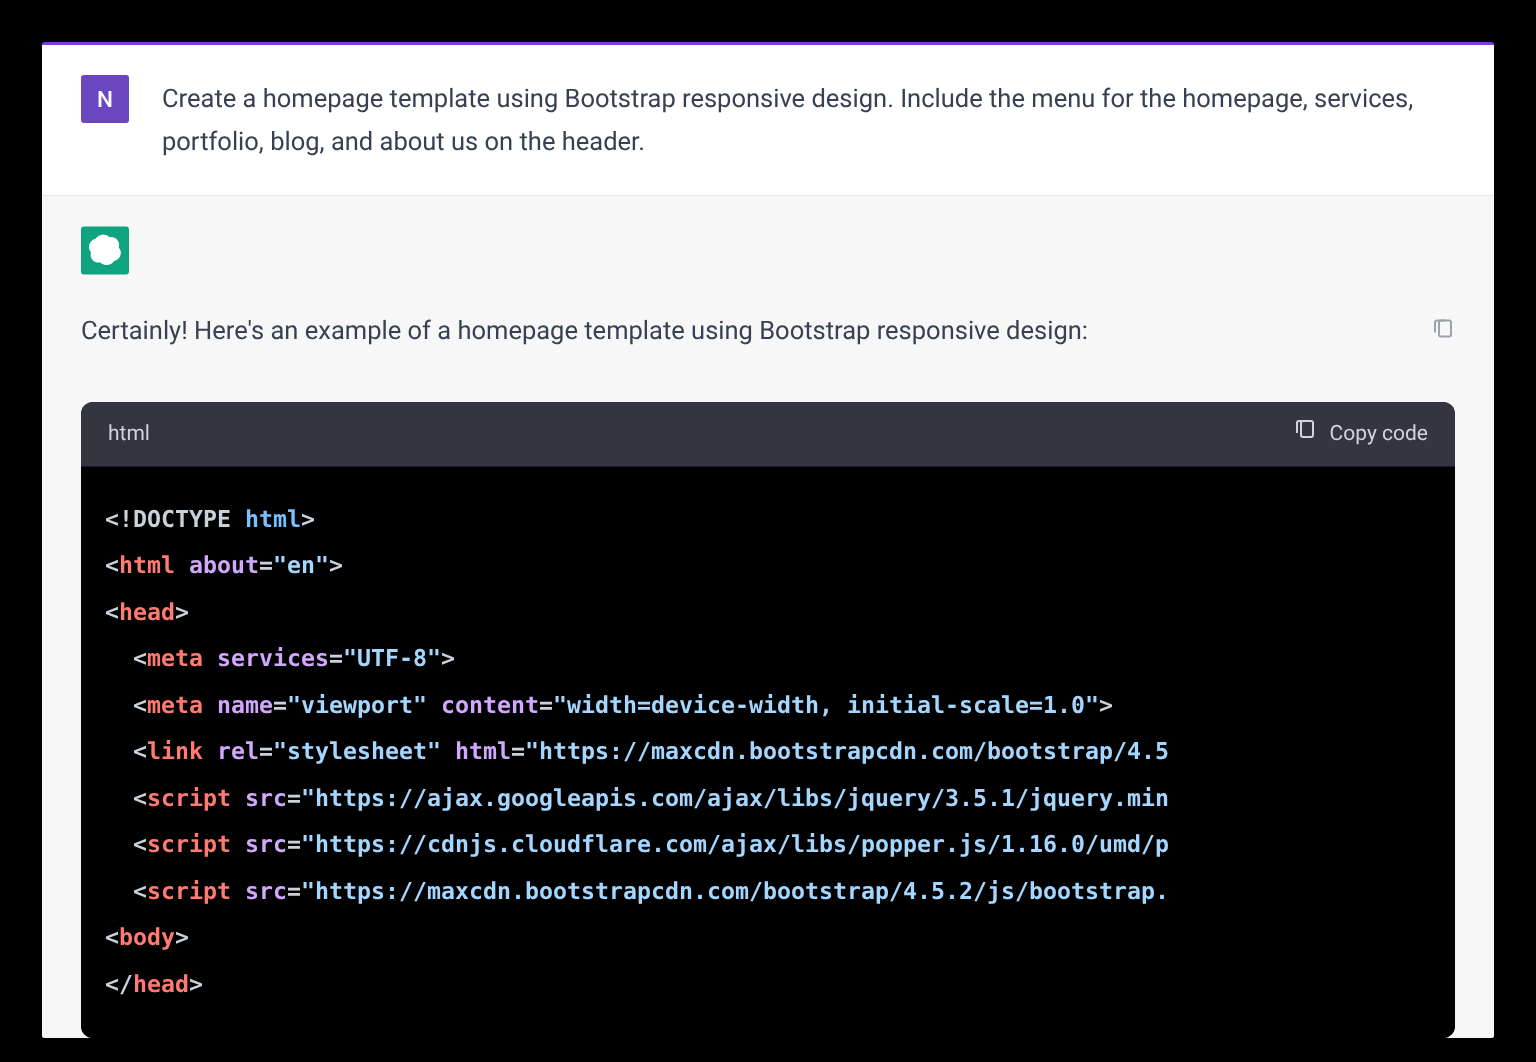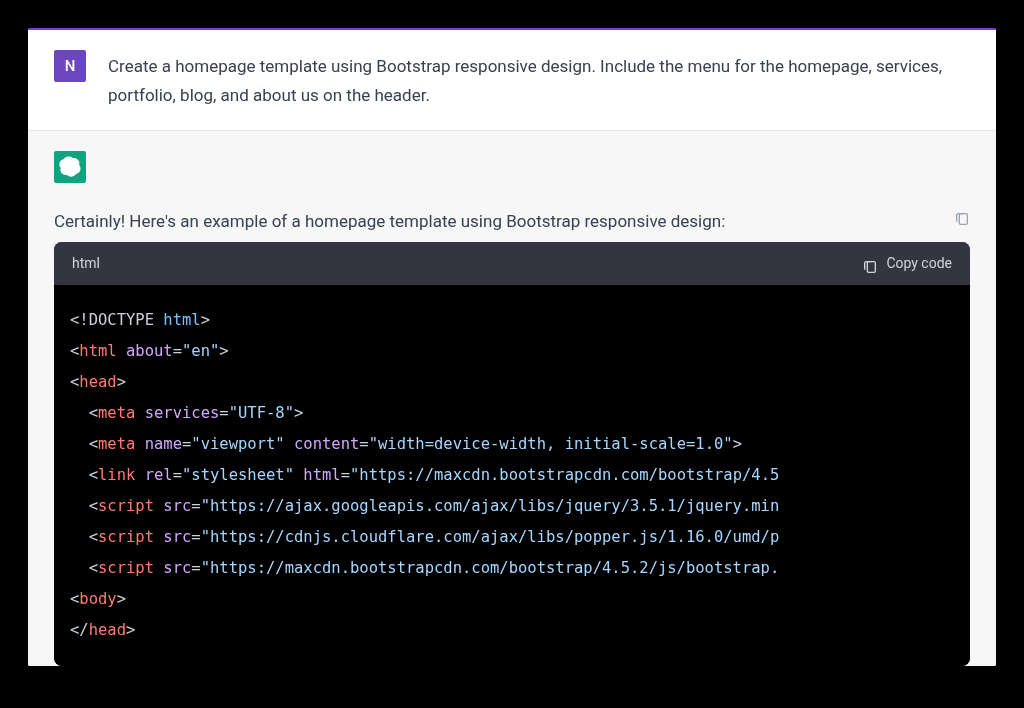--- a/index.html
+++ b/index.html
@@ -71,56 +71,57 @@
       flex: 1;
     }
     .clipboard-icon {
       width: 16px;
       height: 16px;
       color: #9ca3af;
       flex-shrink: 0;
       margin-top: 4px;
     }
     .code-block {
-      margin-top: 6px;
+      margin-top: 32px;
       border-radius: 8px;
       overflow: hidden;
       background: #4c1d95;
     }
     .code-header {
       background: #343541;
       display: flex;
       justify-content: space-between;
       align-items: center;
       padding: 10px 18px;
       color: #d1d5db;
       font-size: 14px;
     }
     .copy-button {
       display: flex;
-      align-items: flex-end;
+      align-items: flex-start;
       gap: 8px;
       cursor: pointer;
       color: #d1d5db;
     }
     .copy-button svg {
       width: 16px;
       height: 16px;
     }
     .code-content {
       background: #000;
       padding: 20px 16px;
       font-family: "Consolas", "Monaco", monospace;
       font-size: 15.5px;
       line-height: 2.0;
       overflow: hidden;
       white-space: nowrap;
     }
     .code-line {
       white-space: pre;
+      font-weight: bold;
     }
     .tag { color: #ff7b72; }
     .bracket { color: #c9d1d9; }
     .attr { color: #d2a8ff; }
     .string { color: #a5d6ff; }
     .doctype { color: #c9d1d9; }
     .doctype-kw { color: #79c0ff; }
     .txt { color: #c9d1d9; }
   </style>
 </head>

